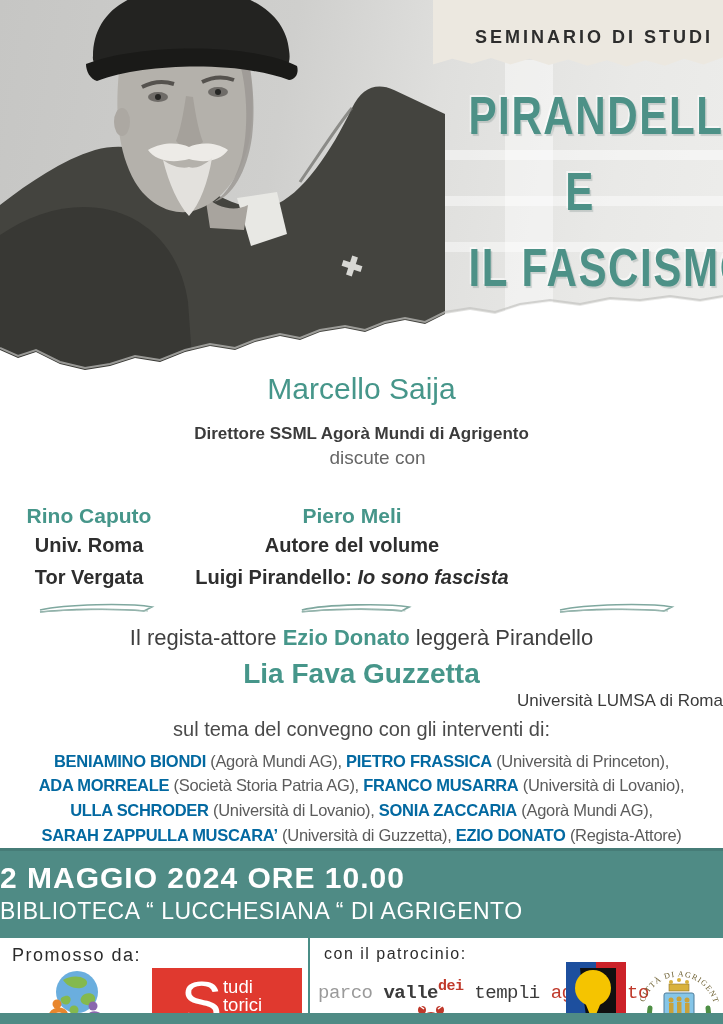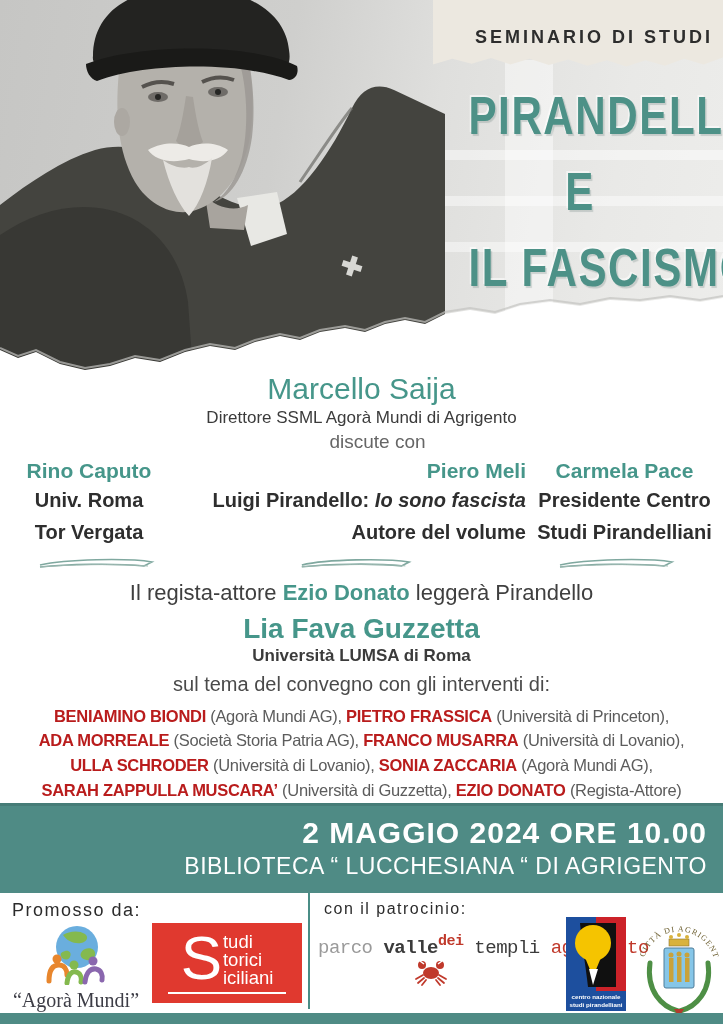--- a/index.html
+++ b/index.html
@@ -33,44 +33,44 @@
     display:block;white-space:nowrap;
     font-size:54px;line-height:1.0;letter-spacing:2px;
     transform:scaleX(.78);transform-origin:center;
     text-shadow:-2px -2px 0 rgba(255,255,255,.55),2px 2px 1px rgba(40,70,65,.18);
   }
   .title-line+.title-line{margin-top:22px;}
   .torn-edge-svg{position:absolute;left:0;bottom:-6px;}
   
   .content{position:relative;z-index:2;text-align:center;padding-top:372px;}
   .chair-name{font-size:30px;line-height:1.1;font-weight:normal;color:#46968a;}
-  .chair-role{margin-top:3px;font-size:17px;font-weight:normal;color:#3b3b3b;}
+  .chair-role{margin-top:19px;font-size:17px;font-weight:bold;color:#3b3b3b;}
   .chair-connector{margin-top:3px;font-size:19px;color:#666;padding-left:32px;}
   .columns{display:flex;margin-top:5px;align-items:flex-start;}
   .col{flex:0 0 auto;}
   .col-left{width:178px;}
-  .col-mid{width:348px;text-align:right;}
+  .col-mid{width:348px;}
   .col-right{width:197px;}
-  .col-name{font-size:21px;font-weight:bold;color:#46968a;line-height:1.25;}
+  .col-name{font-size:21px;font-weight:bold;color:#46968a;line-height:1.25;margin-top:29px;}
   .col-line{font-size:20px;font-weight:bold;color:#2e2e2e;line-height:1.6;white-space:nowrap;}
   .flourish-row{position:relative;height:24px;margin-top:3px;}
   .flourish{position:absolute;top:4px;}
   .reading-line{margin-top:5px;font-size:22px;color:#3f3f3f;}
   .reading-actor{color:#46968a;font-weight:bold;}
   .moderator-name{margin-top:7px;font-size:28px;font-weight:bold;color:#46968a;line-height:1.15;}
-  .moderator-affil{font-size:17px;font-weight:bold;color:#3b3b3b;line-height:1.3;}
+  .moderator-affil{font-size:17px;font-weight:normal;color:#3b3b3b;line-height:1.3;text-align:right;}
   .moderator-desc{font-size:20px;color:#4a4a4a;line-height:1.2;margin-top:4px;}
   .moderator-desc2{font-size:20px;color:#4a4a4a;line-height:1.2;margin-top:4px;}
   .speakers{margin-top:8px;font-size:16.5px;line-height:1.5;letter-spacing:-.3px;}
   .speaker-line{white-space:nowrap;}
-  .spk{color:#b91c1c;font-weight:bold;}
+  .spk{color:#0369a1;font-weight:bold;}
   .aff{color:#5c5c5c;}
   
   .banner{
-    position:relative;z-index:2;background:#4f8b85;color:#fff;text-align:right;
+    position:relative;z-index:2;background:#4f8b85;color:#fff;text-align:left;
     padding:9px 16px 11px 0;border-top:3px solid rgba(0,0,0,.10);
   }
   .banner-line1{font-size:30px;font-weight:bold;letter-spacing:1px;line-height:1.2;}
   .banner-line2{font-size:23px;font-weight:normal;letter-spacing:.5px;line-height:1.35;}
   
   .footer{position:relative;z-index:2;display:flex;height:116px;background:#fff;}
   .footer-left{width:308px;border-right:2px solid #4a8d86;position:relative;}
   .footer-right{flex:1;position:relative;}
   .footer-label{font-size:18px;letter-spacing:1.5px;color:#2b2b2b;margin:7px 0 0 12px;}
   .footer-label.small{font-size:16px;margin-left:14px;}
@@ -170,27 +170,22 @@
     <div class="chair-connector">discute con</div>
 
     <div class="columns">
       <div class="col col-left">
         <div class="col-name">Rino Caputo</div>
         <div class="col-line">Univ. Roma</div>
         <div class="col-line">Tor Vergata</div>
       </div>
       <div class="col col-mid">
         <div class="col-name">Piero Meli</div>
+        <div class="col-line">Autore del volume</div>
         <div class="col-line"><span>Luigi Pirandello: </span><span style="font-style:italic">Io sono fascista</span></div>
-        <div class="col-line">Autore del volume</div>
-      </div>
-      <div class="col col-right">
-        <div class="col-name">Carmela Pace</div>
-        <div class="col-line">Presidente Centro</div>
-        <div class="col-line">Studi Pirandelliani</div>
       </div>
     </div>
 
     <div class="flourish-row">
       <svg class="flourish" style="left:36px" width="120" height="16" viewBox="0 0 120 16">
         <path d="M4,10 C30,4 92,3 116,7 L108,11 C80,8 30,9 4,12" fill="none" stroke="#7fa89f" stroke-width="1.6"></path>
         <path d="M4,12 C40,9 90,9 112,11" fill="none" stroke="#9db8b1" stroke-width="1"></path>
       </svg>
       <svg class="flourish" style="left:298px" width="115" height="16" viewBox="0 0 120 16">
         <path d="M4,10 C30,4 92,3 116,7 L108,11 C80,8 30,9 4,12" fill="none" stroke="#7fa89f" stroke-width="1.6"></path>

